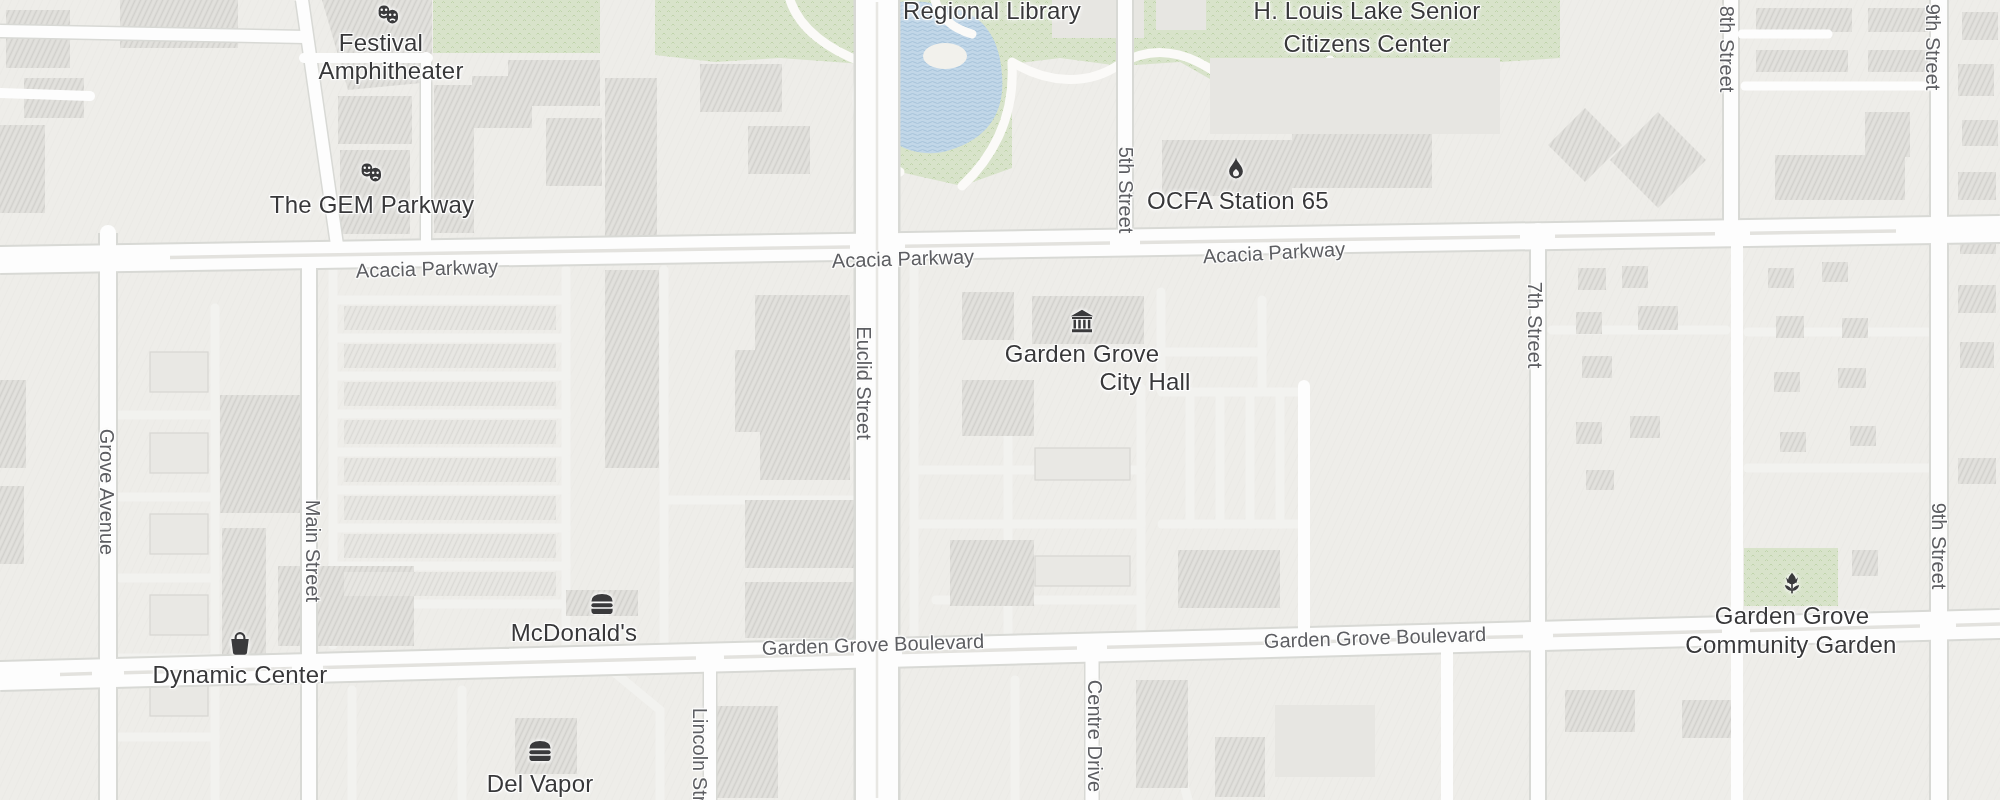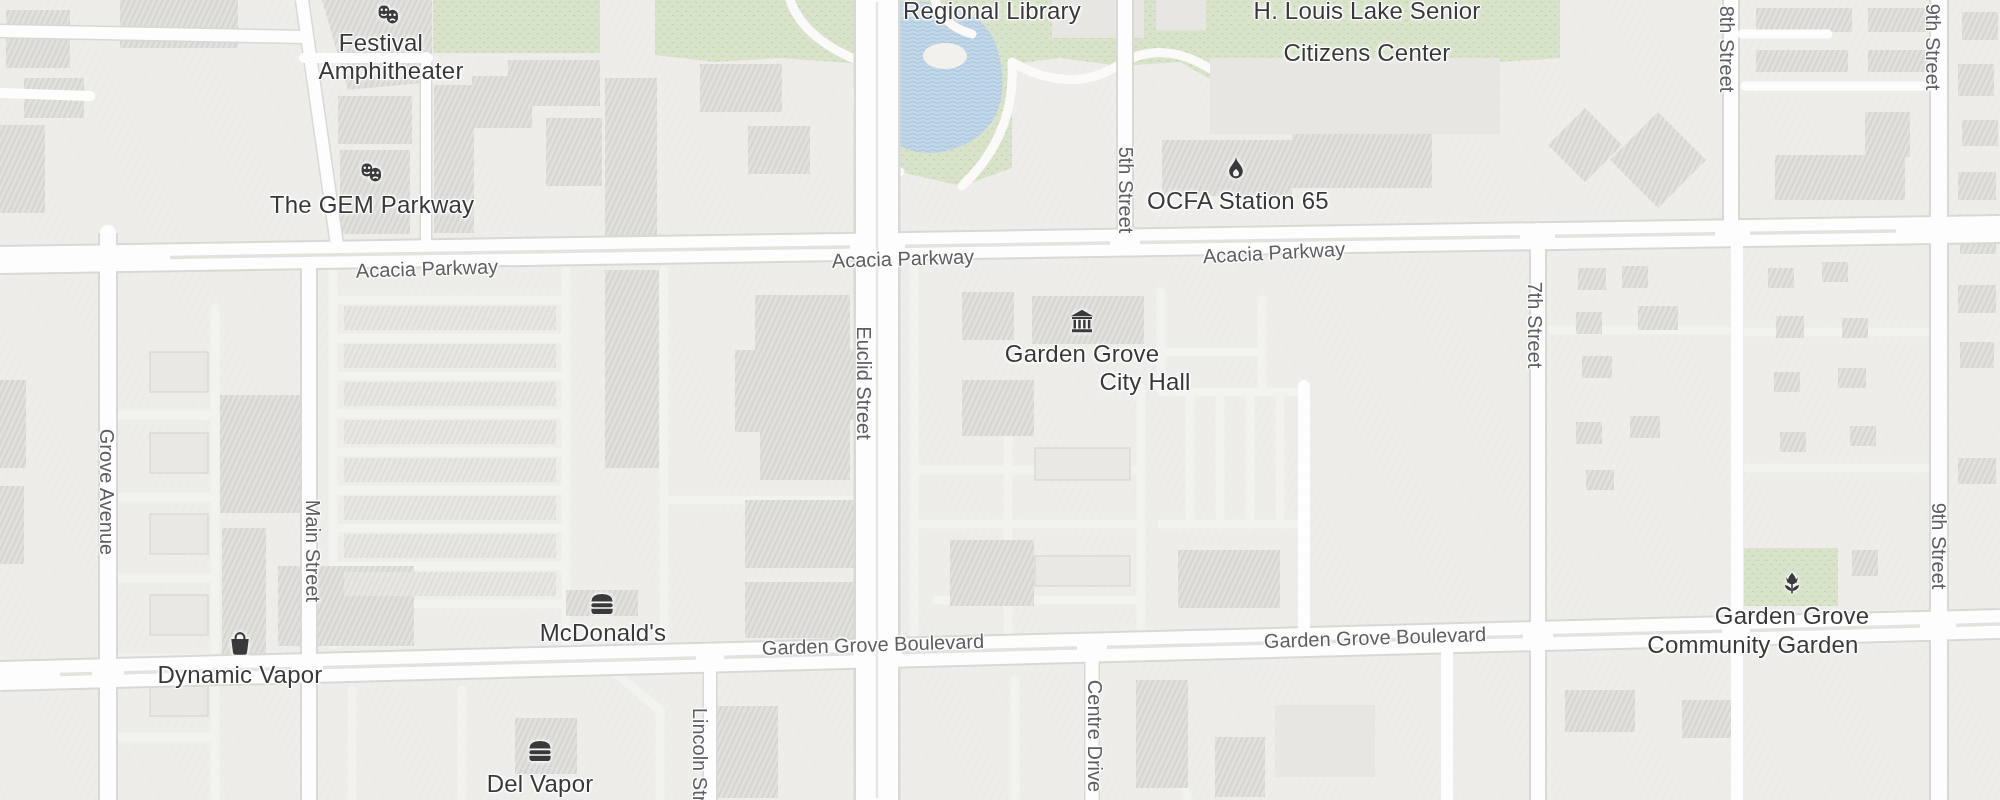--- a/index.html
+++ b/index.html
@@ -359,29 +359,29 @@
       <path d="M12 17.5 C15 17.5 17.2 15.6 17.7 12.8 C14.4 13.3 12.8 14.8 12 17.5 Z"></path>
         </g>
     </svg>
   </div>
 
   <div class="lbl poi-text c" style="left:381px;top:43px">Festival</div>
   <div class="lbl poi-text c" style="left:391px;top:71px">Amphitheater</div>
   <div class="lbl poi-text c" style="left:372px;top:205px">The GEM Parkway</div>
   <div class="lbl poi-text c" style="left:992px;top:11px">Regional Library</div>
   <div class="lbl poi-text c" style="left:1367px;top:11px">H. Louis Lake Senior</div>
-  <div class="lbl poi-text c" style="left:1367px;top:53px">Citizens Center</div>
+  <div class="lbl poi-text c" style="left:1367px;top:44px">Citizens Center</div>
   <div class="lbl poi-text c" style="left:1238px;top:201px">OCFA Station 65</div>
   <div class="lbl poi-text c" style="left:1082px;top:354px">Garden Grove</div>
   <div class="lbl poi-text c" style="left:1145px;top:382px">City Hall</div>
-  <div class="lbl poi-text c" style="left:603px;top:633px">McDonald's</div>
-  <div class="lbl poi-text c" style="left:240px;top:675px">Dynamic Vapor</div>
+  <div class="lbl poi-text c" style="left:574px;top:633px">McDonald's</div>
+  <div class="lbl poi-text c" style="left:240px;top:675px">Dynamic Center</div>
   <div class="lbl poi-text c" style="left:540px;top:784px">Del Vapor</div>
   <div class="lbl poi-text c" style="left:1792px;top:616px">Garden Grove</div>
-  <div class="lbl poi-text c" style="left:1753px;top:645px">Community Garden</div>
+  <div class="lbl poi-text c" style="left:1791px;top:645px">Community Garden</div>
 
   <div class="lbl street r2" style="left:427px;top:269px">Acacia Parkway</div>
   <div class="lbl street r2" style="left:903px;top:259px">Acacia Parkway</div>
   <div class="lbl street r3" style="left:1274px;top:253px">Acacia Parkway</div>
   <div class="lbl street r2" style="left:873px;top:645px">Garden Grove Boulevard</div>
   <div class="lbl street r2" style="left:1375px;top:638px">Garden Grove Boulevard</div>
   <div class="lbl street v" style="left:106px;top:492px">Grove Avenue</div>
   <div class="lbl street v" style="left:312px;top:551px">Main Street</div>
   <div class="lbl street v" style="left:863px;top:383px">Euclid Street</div>
   <div class="lbl street v" style="left:1125px;top:190px">5th Street</div>

